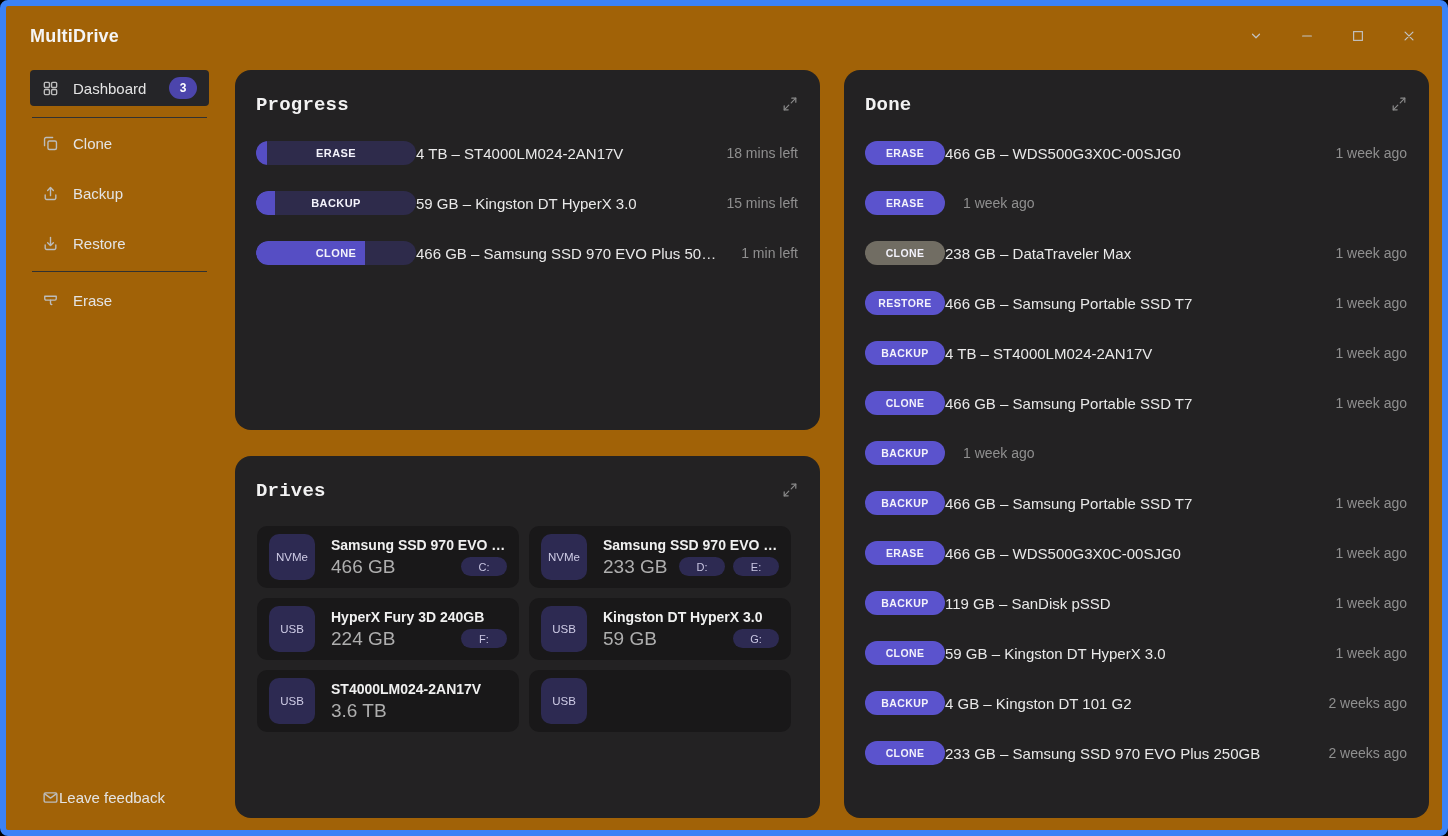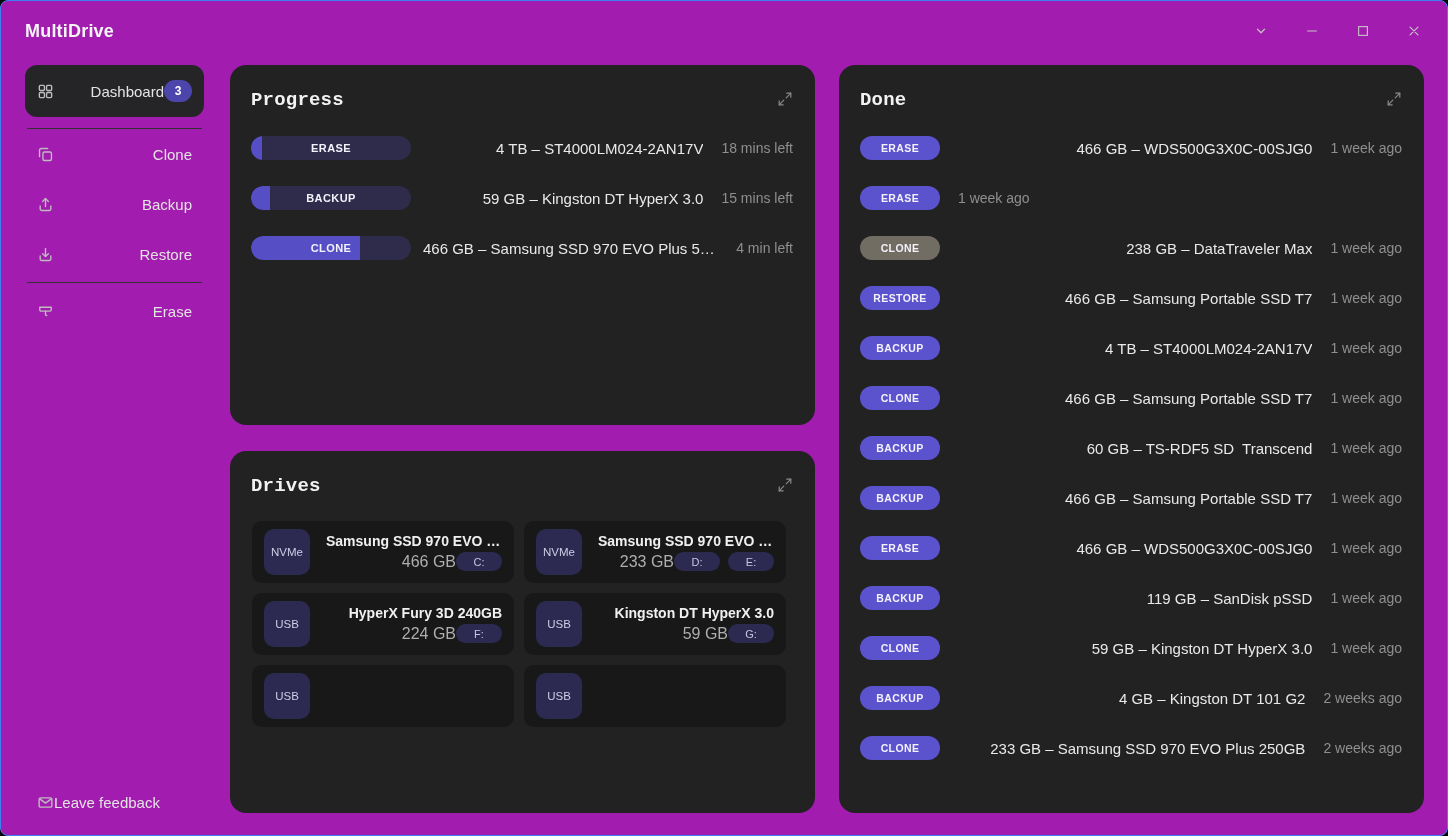--- a/index.html
+++ b/index.html
@@ -1,28 +1,28 @@
 <!DOCTYPE html>
 <html><head>
 <meta charset="utf-8">
 <style>
   html,body{margin:0;padding:0;width:1448px;height:836px;background:#000;overflow:hidden;
     font-family:"Liberation Sans",sans-serif;-webkit-font-smoothing:antialiased;}
-  .window{position:absolute;inset:0;background:#a21caf;border:1px solid #3b82f6;
-    border-radius:8px;box-sizing:border-box;color:#ececec;text-align:right;}
+  .window{position:absolute;inset:0;background:#a16207;border:6px solid #3b82f6;
+    border-radius:8px;box-sizing:border-box;color:#ececec;}
 
   
   .app-title{position:absolute;left:24px;top:20px;font-size:18px;font-weight:700;color:#f4f4f4;letter-spacing:.2px;}
   .win-controls{position:absolute;top:0;right:0;height:60px;display:flex;align-items:center;gap:36px;padding-right:26px;}
   .win-btn{width:15px;height:15px;display:flex;align-items:center;justify-content:center;color:#c3c3c3;cursor:pointer;}
   .win-btn svg{display:block;}
 
   
   .sidebar{position:absolute;left:24px;top:64px;width:179px;bottom:0;}
-  .nav-item{display:flex;align-items:center;height:52px;border-radius:12px;padding:0 12px;box-sizing:border-box;
+  .nav-item{display:flex;align-items:center;height:36px;border-radius:4px;padding:0 12px;box-sizing:border-box;
     color:#e4e4e4;font-size:15px;cursor:pointer;}
   .nav-item.active{background:#252528;}
   .nav-item .ico{width:17px;height:17px;margin-right:14px;color:#bdbdbd;flex:0 0 auto;display:flex;}
   .nav-item .lbl{flex:1;}
   .nav-badge{background:#4c45ac;color:#fff;font-size:12px;font-weight:700;min-width:16px;height:22px;
     padding:0 6px;border-radius:11px;display:flex;align-items:center;justify-content:center;}
   .nav-group{display:flex;flex-direction:column;}
   .nav-group .nav-item{height:50px;border-radius:12px;}
   .sb-divider{height:1px;background:#313131;margin:11px 2px 0 2px;}
   .sb-divider.second{margin-top:3px;margin-bottom:3px;}
@@ -41,40 +41,40 @@
   #done-panel{left:838px;top:64px;width:585px;height:748px;}
 
   
   .rows{display:flex;flex-direction:column;gap:26px;padding:21px 22px 0 21px;}
   .prow{display:flex;align-items:center;height:24px;}
   .progress-pill{position:relative;width:160px;height:24px;border-radius:12px;background:#2e2b4b;
     overflow:hidden;flex:0 0 auto;}
   .progress-fill{position:absolute;left:0;top:0;bottom:0;background:#564ec4;border-radius:12px 0 0 12px;}
   .pill-label{position:absolute;inset:0;display:flex;align-items:center;justify-content:center;
     font-size:11px;font-weight:700;letter-spacing:.4px;color:#f3f2fb;}
-  .prow-name{flex:1;margin-left:12px;font-size:15px;font-weight:500;color:#e9e9e9;white-space:pre;
+  .prow-name{flex:1;font-size:15px;font-weight:500;color:#e9e9e9;white-space:pre;
     overflow:hidden;text-overflow:ellipsis;}
   .prow-time{margin-left:18px;font-size:14px;color:#8f8f8f;white-space:nowrap;}
 
   
   .done-badge{width:80px;height:24px;border-radius:12px;background:#5b53cd;flex:0 0 auto;
     display:flex;align-items:center;justify-content:center;font-size:10.5px;font-weight:700;
     letter-spacing:.4px;color:#f3f2fb;}
   .done-badge.v-gray{background:#716d63;}
 
   
   .drive-grid{display:grid;grid-template-columns:repeat(2,262px);gap:10px;padding:20px 0 0 22px;}
   .drive-card{width:262px;height:62px;background:#191819;border-radius:10px;display:flex;
     align-items:center;padding:0 12px;box-sizing:border-box;cursor:pointer;}
   .type-badge{width:46px;height:46px;border-radius:10px;background:#2d2a52;color:#cfcce6;
     font-size:11.5px;display:flex;align-items:center;justify-content:center;flex:0 0 auto;}
   .drive-text{flex:1;margin-left:16px;min-width:0;display:flex;flex-direction:column;gap:3px;}
   .drive-name{font-size:14px;font-weight:600;color:#f0f0f0;white-space:nowrap;overflow:hidden;text-overflow:ellipsis;}
   .drive-sub{display:flex;align-items:center;}
-  .drive-size{font-size:16px;color:#aeaeae;flex:1;}
+  .drive-size{font-size:19px;color:#aeaeae;flex:1;}
   .letters{display:flex;gap:8px;}
   .letter-pill{min-width:46px;height:19px;box-sizing:border-box;border-radius:10px;background:#2d2a52;
     color:#c9c6e2;font-size:11px;display:flex;align-items:center;justify-content:center;}
 </style>
 </head>
 <body>
 
 <div class="window">
 
   <div class="app-title">MultiDrive</div>
@@ -199,21 +199,21 @@
     <span class="prow-name">59 GB – Kingston DT HyperX 3.0</span>
     <span class="prow-time">15 mins left</span>
   </div>
 
   <div class="prow">
     <div class="progress-pill">
       <div class="progress-fill" style="width: 68%;"></div>
       <span class="pill-label">CLONE</span>
     </div>
     <span class="prow-name">466 GB – Samsung SSD 970 EVO Plus 500GB</span>
-    <span class="prow-time">4 min left</span>
+    <span class="prow-time">1 min left</span>
   </div>
 </div>
   </div>
 
   <div class="panel" id="drives-panel">
     <div class="panel-head">
       <span class="panel-title">Drives</span>
       <span class="expand-btn">
         <svg width="16" height="16" viewBox="0 0 16 16" fill="none" stroke="currentColor" stroke-width="1.2" stroke-linecap="round" stroke-linejoin="round">
             <path d="M9.8 2.2h4v4"></path>
@@ -272,20 +272,27 @@
         <span class="drive-size">59 GB</span>
         <div class="letters">
                 <span class="letter-pill">G:</span>
               </div>
       </div>
     </div>
   </div>
 
   <div class="drive-card">
     <span class="type-badge">USB</span>
+    <div class="drive-text">
+      <span class="drive-name">ST4000LM024-2AN17V</span>
+      <div class="drive-sub">
+        <span class="drive-size">3.6 TB</span>
+        <div class="letters"></div>
+      </div>
+    </div>
   </div>
 
   <div class="drive-card">
     <span class="type-badge">USB</span>
   </div>
 </div>
   </div>
 
   <div class="panel" id="done-panel">
     <div class="panel-head">
@@ -330,21 +337,20 @@
   </div>
 
   <div class="prow">
     <span class="done-badge v-accent">CLONE</span>
     <span class="prow-name">466 GB – Samsung Portable SSD T7</span>
     <span class="prow-time">1 week ago</span>
   </div>
 
   <div class="prow">
     <span class="done-badge v-accent">BACKUP</span>
-    <span class="prow-name">60 GB – TS-RDF5 SD  Transcend</span>
     <span class="prow-time">1 week ago</span>
   </div>
 
   <div class="prow">
     <span class="done-badge v-accent">BACKUP</span>
     <span class="prow-name">466 GB – Samsung Portable SSD T7</span>
     <span class="prow-time">1 week ago</span>
   </div>
 
   <div class="prow">

